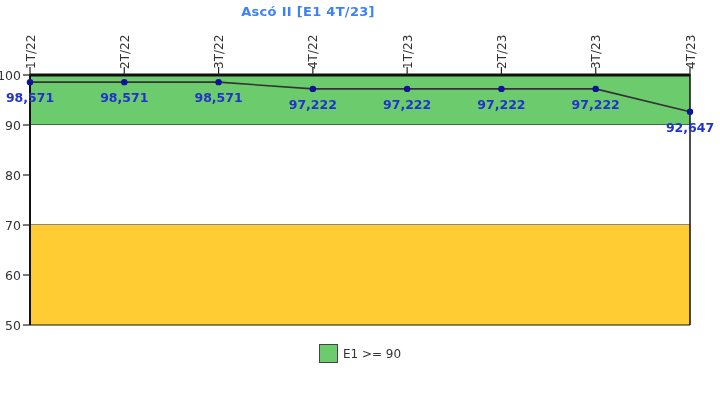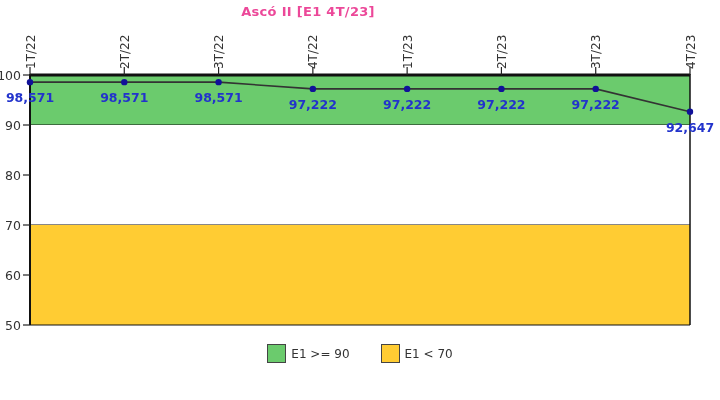--- a/index.html
+++ b/index.html
@@ -12,21 +12,21 @@
     overflow: hidden;
   }
   #chart-title {
     position: absolute;
     top: 4px;
     left: 0;
     width: 616px;
     text-align: center;
     font-size: 13px;
     font-weight: bold;
-    color: #ec4899;
+    color: #3b82f6;
     letter-spacing: 0.3px;
   }
   #chart-svg {
     position: absolute;
     top: 0;
     left: 0;
   }
   #legend {
     position: absolute;
     top: 344px;
@@ -117,19 +117,15 @@
       <text x="595.7142857142857" y="108.89000000000003" text-anchor="middle" font-size="12.5" font-weight="bold" fill="#2233CC">97,222</text>
       <circle cx="690" cy="111.76499999999997" r="3.2" fill="#111199"></circle>
       <text x="690" y="131.765" text-anchor="middle" font-size="12.5" font-weight="bold" fill="#2233CC">92,647</text>
     </svg>
 
   <div id="legend">
     <div class="legend-item">
       <span class="legend-swatch" style="background: rgb(107, 203, 109);"></span>
       <span class="legend-label">E1 &gt;= 90</span>
     </div>
-    <div class="legend-item">
-      <span class="legend-swatch" style="background: rgb(255, 204, 51);"></span>
-      <span class="legend-label">E1 &lt; 70</span>
-    </div>
   </div>
 
 </div>
 
 </body></html>

